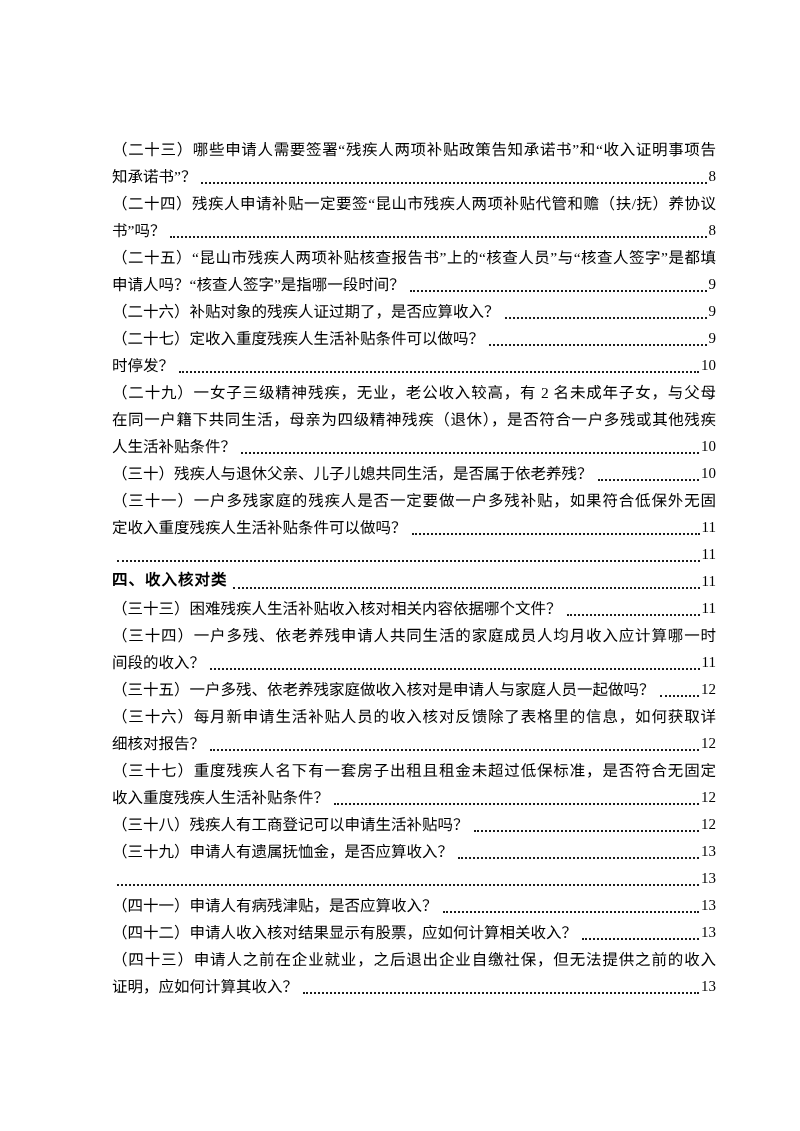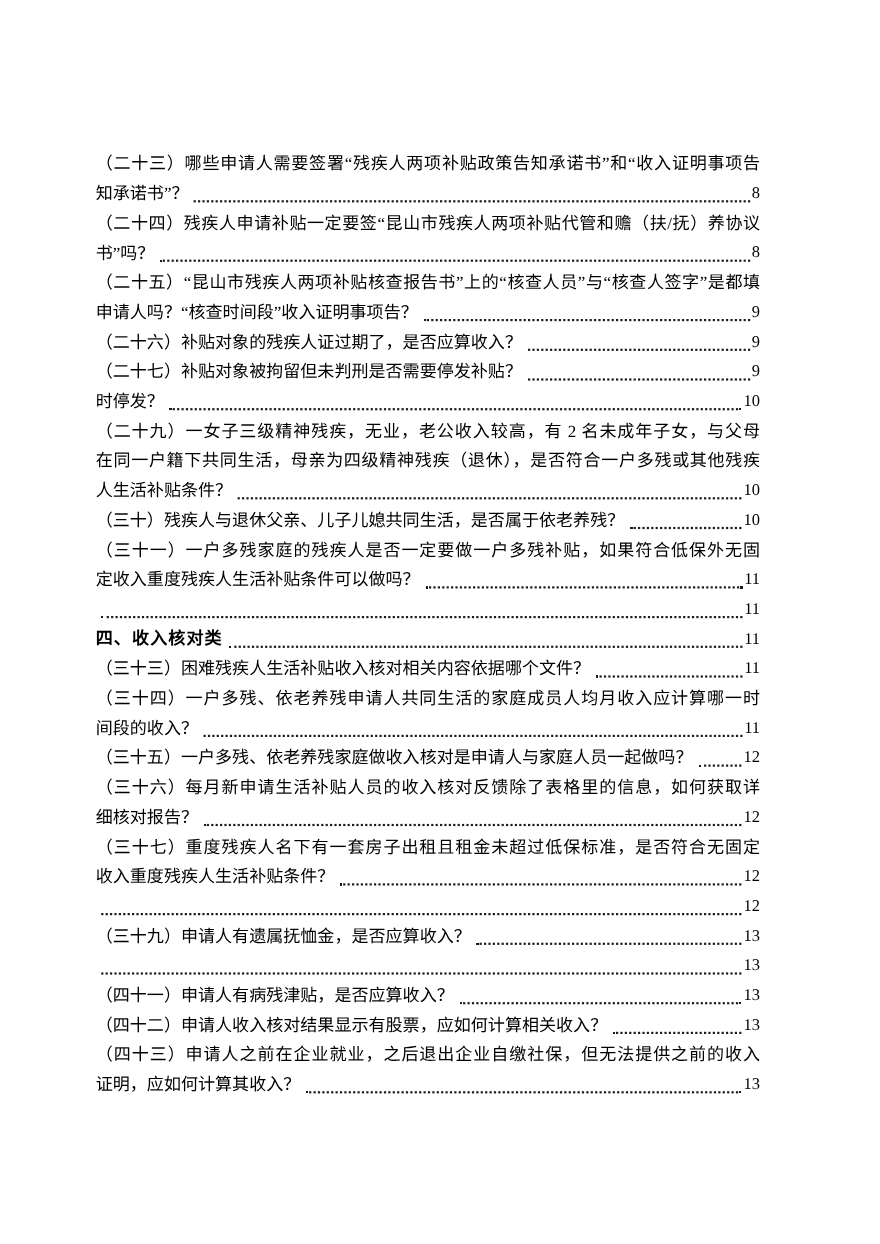--- a/index.html
+++ b/index.html
@@ -9,21 +9,21 @@
   }
   .page {
     position: relative;
     width: 800px;
     height: 1131px;
     background: #ffffff;
     overflow: hidden;
   }
   .toc {
     position: absolute;
-    left: 87px;
+    left: 112px;
     top: 136px;
     width: 604px;
     color: #000000;
     font-family: "Liberation Serif", "DejaVu Serif", serif;
     font-size: 15.5px;
   }
   .entry { margin: 0; }
   .line {
     height: 27px;
     line-height: 27px;
@@ -82,35 +82,35 @@
         <div class="line full"><span class="t">（二十四）残疾人申请补贴一定要签“昆山市残疾人两项补贴代管和赡（扶/抚）养协议</span></div>
         <div class="line last">
           <span class="t">书”吗？</span>
           <span class="dots"></span>
           <span class="pg">8</span>
         </div>
       </div>
       <div class="entry">
         <div class="line full"><span class="t">（二十五）“昆山市残疾人两项补贴核查报告书”上的“核查人员”与“核查人签字”是都填</span></div>
         <div class="line last">
-          <span class="t">申请人吗？“核查时间段”收入证明事项告？</span>
+          <span class="t">申请人吗？“核查人签字”是指哪一段时间？</span>
           <span class="dots"></span>
           <span class="pg">9</span>
         </div>
       </div>
       <div class="entry">
         <div class="line last">
           <span class="t">（二十六）补贴对象的残疾人证过期了，是否应算收入？</span>
           <span class="dots"></span>
           <span class="pg">9</span>
         </div>
       </div>
       <div class="entry">
         <div class="line last">
-          <span class="t">（二十七）补贴对象被拘留但未判刑是否需要停发补贴？</span>
+          <span class="t">（二十七）定收入重度残疾人生活补贴条件可以做吗？</span>
           <span class="dots"></span>
           <span class="pg">9</span>
         </div>
       </div>
       <div class="entry">
         <div class="line last">
           <span class="t">时停发？</span>
           <span class="dots"></span>
           <span class="pg">10</span>
         </div>
@@ -185,20 +185,21 @@
       <div class="entry">
         <div class="line full"><span class="t">（三十七）重度残疾人名下有一套房子出租且租金未超过低保标准，是否符合无固定</span></div>
         <div class="line last">
           <span class="t">收入重度残疾人生活补贴条件？</span>
           <span class="dots"></span>
           <span class="pg">12</span>
         </div>
       </div>
       <div class="entry">
         <div class="line last">
+          <span class="t">（三十八）残疾人有工商登记可以申请生活补贴吗？</span>
           <span class="dots"></span>
           <span class="pg">12</span>
         </div>
       </div>
       <div class="entry">
         <div class="line last">
           <span class="t">（三十九）申请人有遗属抚恤金，是否应算收入？</span>
           <span class="dots"></span>
           <span class="pg">13</span>
         </div>

